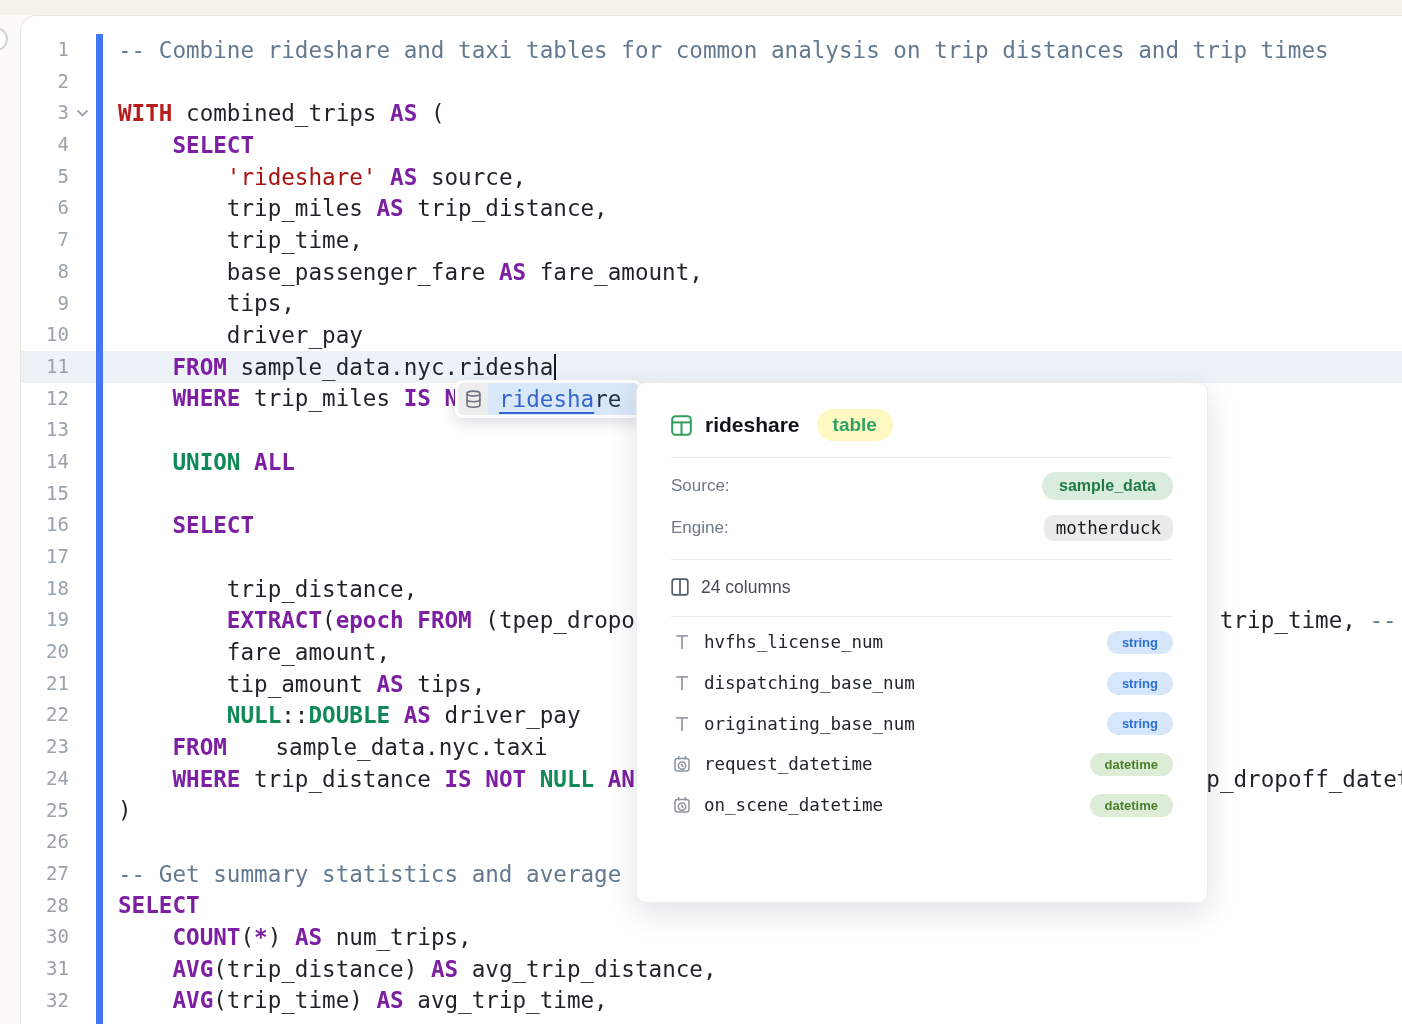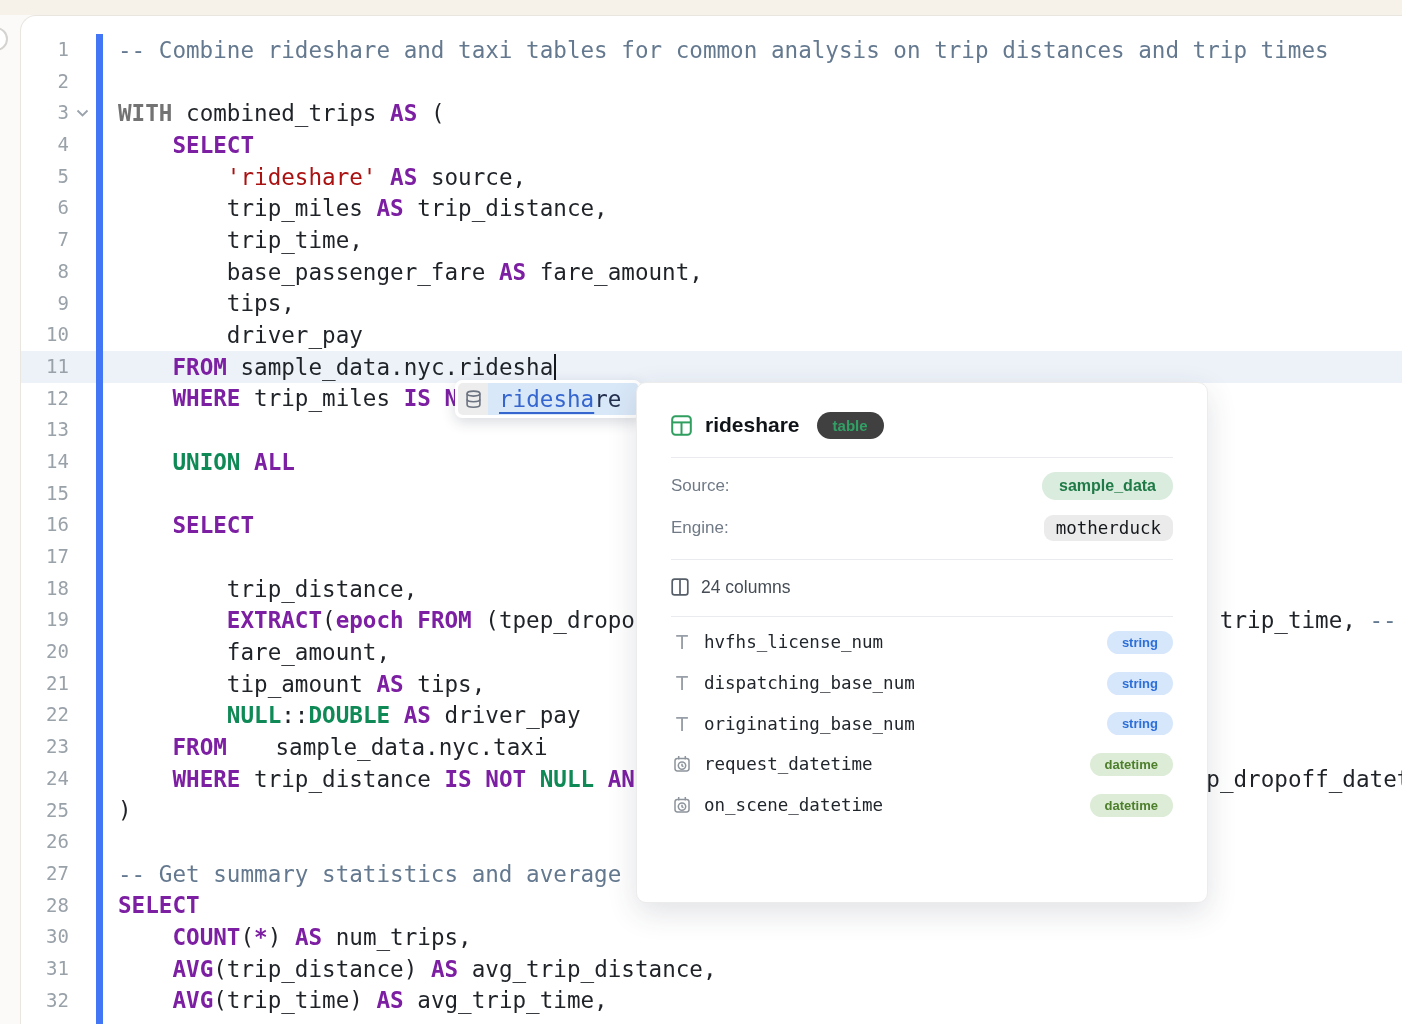--- a/index.html
+++ b/index.html
@@ -57,21 +57,21 @@
   
   .info-popup{
     position:absolute;left:636px;top:382px;width:572px;height:521px;z-index:6;
     background:#ffffff;border:1px solid #ececec;border-radius:10px;
     box-shadow:0 10px 30px rgba(40,50,70,.14);box-sizing:border-box;
     padding:0 34px;
   }
   .pp-title-row{display:flex;align-items:center;margin-top:26px;height:32px;}
   .pp-title{font-size:21px;font-weight:bold;color:#101418;margin-left:13px;}
   .pp-kind-badge{
-    margin-left:17px;background:#404040;color:#31a065;font-weight:bold;font-size:15px;
+    margin-left:17px;background:#fef9c3;color:#31a065;font-weight:bold;font-size:19px;
     padding:5px 16px;border-radius:999px;
   }
   .pp-div{border:none;border-top:1px solid #e9ebee;margin:0;}
   .d1{margin-top:16px;} .d2{margin-top:16px;} .d3{margin-top:15px;}
   .pp-kv{display:flex;align-items:center;justify-content:space-between;height:31px;}
   .kv1{margin-top:12px;} .kv2{margin-top:11px;}
   .pp-kv-label{font-size:17px;color:#707a86;}
   .pp-badge-green{
     background:#d9ecdd;color:#1f7a47;font-weight:bold;font-size:16px;
     padding:5px 17px;border-radius:999px;
@@ -99,21 +99,21 @@
 <div class="top-strip"></div>
 <div class="left-strip"></div>
 <div class="peek-circle"></div>
 
 <div class="editor-panel">
   <div class="lines" id="lines-root">
       <div class="code-row"><span class="gut-num">1</span><span class="fold-slot"></span><span class="code-text"><span style="color: rgb(100, 121, 143);">-- Combine rideshare and taxi tables for common analysis on trip distances and trip times</span></span></div>
       <div class="code-row"><span class="gut-num">2</span><span class="fold-slot"></span><span class="code-text"></span></div>
       <div class="code-row"><span class="gut-num">3</span><span class="fold-slot"><svg width="13" height="8" viewBox="0 0 13 8" fill="none" stroke="#9aa2ab" stroke-width="1.8">
             <polyline points="1.5,1.5 6.5,6.5 11.5,1.5"></polyline>
-          </svg></span><span class="code-text"><span class="tok-b" style="color: #737373;">WITH</span><span style="color: rgb(31, 35, 40);"> combined_trips </span><span class="tok-b" style="color: rgb(124, 31, 162);">AS</span><span style="color: rgb(31, 35, 40);"> (</span></span></div>
+          </svg></span><span class="code-text"><span class="tok-b" style="color: #b91c1c;">WITH</span><span style="color: rgb(31, 35, 40);"> combined_trips </span><span class="tok-b" style="color: rgb(124, 31, 162);">AS</span><span style="color: rgb(31, 35, 40);"> (</span></span></div>
       <div class="code-row"><span class="gut-num">4</span><span class="fold-slot"></span><span class="code-text"><span style="color: rgb(31, 35, 40);">    </span><span class="tok-b" style="color: rgb(124, 31, 162);">SELECT</span></span></div>
       <div class="code-row"><span class="gut-num">5</span><span class="fold-slot"></span><span class="code-text"><span style="color: rgb(31, 35, 40);">        </span><span style="color: rgb(170, 17, 17);">'rideshare'</span><span style="color: rgb(31, 35, 40);"> </span><span class="tok-b" style="color: rgb(124, 31, 162);">AS</span><span style="color: rgb(31, 35, 40);"> source,</span></span></div>
       <div class="code-row"><span class="gut-num">6</span><span class="fold-slot"></span><span class="code-text"><span style="color: rgb(31, 35, 40);">        trip_miles </span><span class="tok-b" style="color: rgb(124, 31, 162);">AS</span><span style="color: rgb(31, 35, 40);"> trip_distance,</span></span></div>
       <div class="code-row"><span class="gut-num">7</span><span class="fold-slot"></span><span class="code-text"><span style="color: rgb(31, 35, 40);">        trip_time,</span></span></div>
       <div class="code-row"><span class="gut-num">8</span><span class="fold-slot"></span><span class="code-text"><span style="color: rgb(31, 35, 40);">        base_passenger_fare </span><span class="tok-b" style="color: rgb(124, 31, 162);">AS</span><span style="color: rgb(31, 35, 40);"> fare_amount,</span></span></div>
       <div class="code-row"><span class="gut-num">9</span><span class="fold-slot"></span><span class="code-text"><span style="color: rgb(31, 35, 40);">        tips,</span></span></div>
       <div class="code-row"><span class="gut-num">10</span><span class="fold-slot"></span><span class="code-text"><span style="color: rgb(31, 35, 40);">        driver_pay</span></span></div>
       <div class="code-row active" style="background: rgb(237, 242, 249);"><span class="gut-num">11</span><span class="fold-slot"></span><span class="code-text"><span style="color: rgb(31, 35, 40);">    </span><span class="tok-b" style="color: rgb(124, 31, 162);">FROM</span><span style="color: rgb(31, 35, 40);"> sample_data.nyc.ridesha</span><span class="caret"></span></span></div>
       <div class="code-row"><span class="gut-num">12</span><span class="fold-slot"></span><span class="code-text"><span style="color: rgb(31, 35, 40);">    </span><span class="tok-b" style="color: rgb(124, 31, 162);">WHERE</span><span style="color: rgb(31, 35, 40);"> trip_miles </span><span class="tok-b" style="color: rgb(124, 31, 162);">IS</span><span style="color: rgb(31, 35, 40);"> </span><span class="tok-b" style="color: rgb(124, 31, 162);">NOT</span><span style="color: rgb(31, 35, 40);"> </span><span class="tok-b" style="color: rgb(15, 138, 86);">NULL</span><span style="color: rgb(31, 35, 40);"> </span><span class="tok-b" style="color: rgb(124, 31, 162);">AND</span><span style="color: rgb(31, 35, 40);"> trip_miles &gt; 0</span></span></div>
       <div class="code-row"><span class="gut-num">13</span><span class="fold-slot"></span><span class="code-text"></span></div>

